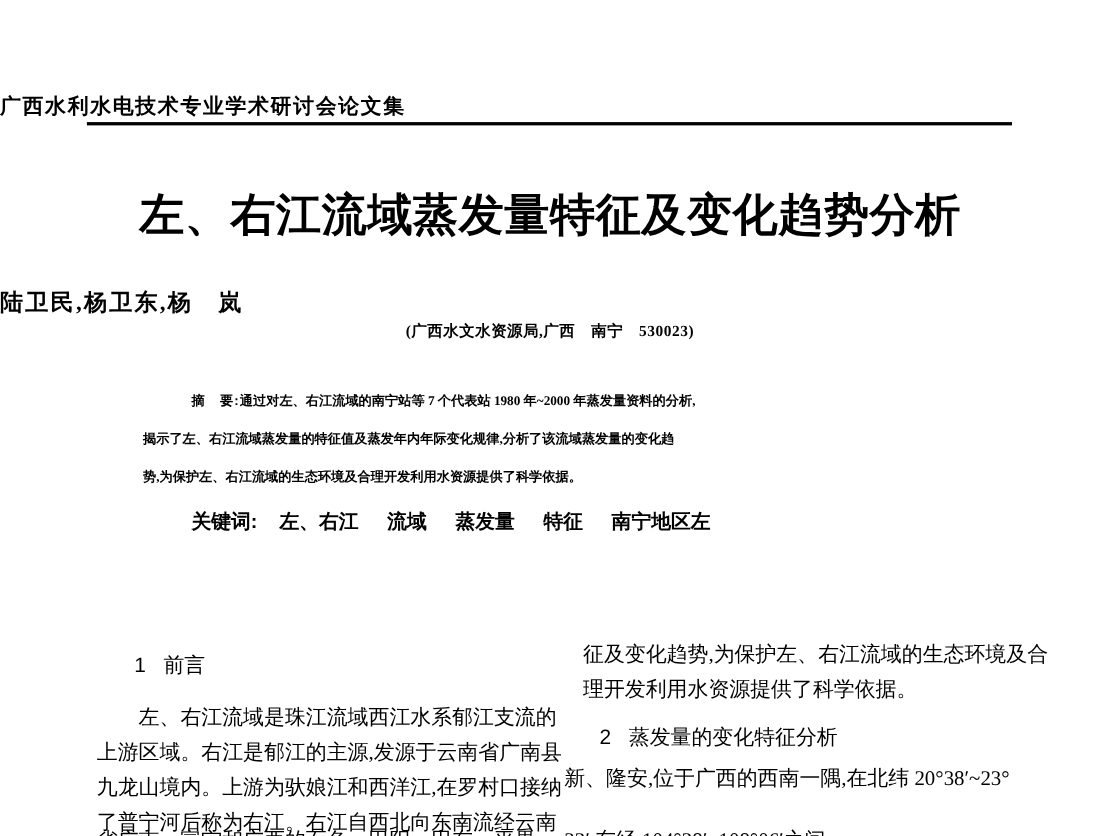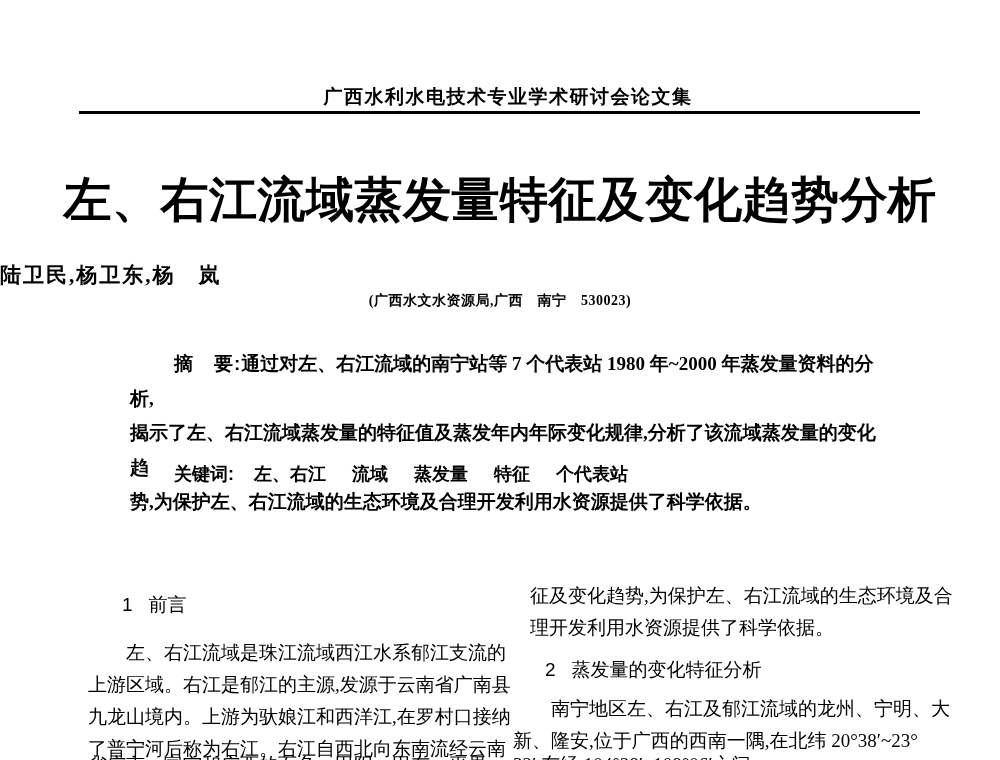--- a/index.html
+++ b/index.html
@@ -8,40 +8,40 @@
     width: 1000px;
     height: 760px;
     background: #ffffff;
     overflow: hidden;
     color: #000;
     font-family: "Liberation Serif", serif;
   }
   
   .proc-header {
     position: absolute;
-    top: 84px; left: 16px; right: 0;
-    text-align: center;
+    top: 84px; left: 0; right: 0;
+    text-align: left;
     font-family: "Liberation Sans", sans-serif;
     font-weight: bold;
     font-size: 19px;
     letter-spacing: 1.5px;
   }
   .header-rule {
     position: absolute;
     top: 111px; left: 79px;
     width: 841px; height: 3px;
     background: #000;
   }
   
   .paper-title {
     position: absolute;
     top: 168px; left: 0; right: 0;
     text-align: center;
     font-weight: bold;
-    font-size: 48px;
+    font-size: 41px;
     letter-spacing: 0.5px;
     font-family: "Liberation Serif", serif;
   }
   .authors {
     position: absolute;
     top: 261px; left: 0; right: 0;
     text-align: left;
     font-weight: bold;
     font-size: 21px;
     letter-spacing: 2px;
@@ -53,21 +53,21 @@
     font-weight: bold;
     font-size: 14px;
     letter-spacing: 0.5px;
   }
   
   .abstract {
     position: absolute;
     left: 130px; top: 347px;
     width: 748px;
     font-weight: bold;
-    font-size: 19px;
+    font-size: 12px;
     line-height: 34.5px;
   }
   .abstract .first { text-indent: 44px; }
   .abstract-label { font-family: "Liberation Sans", sans-serif; letter-spacing: 1px; }
   
   .keywords {
     position: absolute;
     left: 130px; top: 462px;
     padding-left: 44px;
     font-weight: bold;
@@ -111,21 +111,21 @@
   <div class="authors">陆卫民,杨卫东,杨　岚</div>
   <div class="affiliation">(广西水文水资源局,广西　南宁　530023)</div>
 
   <div class="abstract">
     <div class="first"><span class="abstract-label">摘　要:</span><span>通过对左、右江流域的南宁站等 7 个代表站 1980 年~2000 年蒸发量资料的分析,</span></div>
     <div>揭示了左、右江流域蒸发量的特征值及蒸发年内年际变化规律,分析了该流域蒸发量的变化趋</div>
     <div>势,为保护左、右江流域的生态环境及合理开发利用水资源提供了科学依据。</div>
   </div>
 
   <div class="keywords">
-    <span class="kw-label">关键词:</span><span class="kw-term">左、右江</span><span class="kw-term">流域</span><span class="kw-term">蒸发量</span><span class="kw-term">特征</span><span class="kw-term">个代表站</span>
+    <span class="kw-label">关键词:</span><span class="kw-term">左、右江</span><span class="kw-term">流域</span><span class="kw-term">蒸发量</span><span class="kw-term">特征</span><span class="kw-term">南宁地区左</span>
   </div>
 
   <div class="section-heading sec1">
     <span class="num">1</span><span>前言</span>
   </div>
 
   <div class="body-text left-para">
     <div class="line indent">左、右江流域是珠江流域西江水系郁江支流的</div>
     <div class="line">上游区域。右江是郁江的主源,发源于云南省广南县</div>
     <div class="line">九龙山境内。上游为驮娘江和西洋江,在罗村口接纳</div>
@@ -136,18 +136,17 @@
   <div class="body-text right-cont">
     <div class="line">征及变化趋势,为保护左、右江流域的生态环境及合</div>
     <div class="line">理开发利用水资源提供了科学依据。</div>
   </div>
 
   <div class="section-heading sec2">
     <span class="num">2</span><span>蒸发量的变化特征分析</span>
   </div>
 
   <div class="body-text right-para">
-    <div class="line indent">南宁地区左、右江及郁江流域的龙州、宁明、大</div>
     <div class="line">新、隆安,位于广西的西南一隅,在北纬 20°38′~23°</div>
   </div>
   <div class="body-text right-clip">32′,东经 104°28′~108°06′之间</div>
 
 </div>
 
 </body></html>

